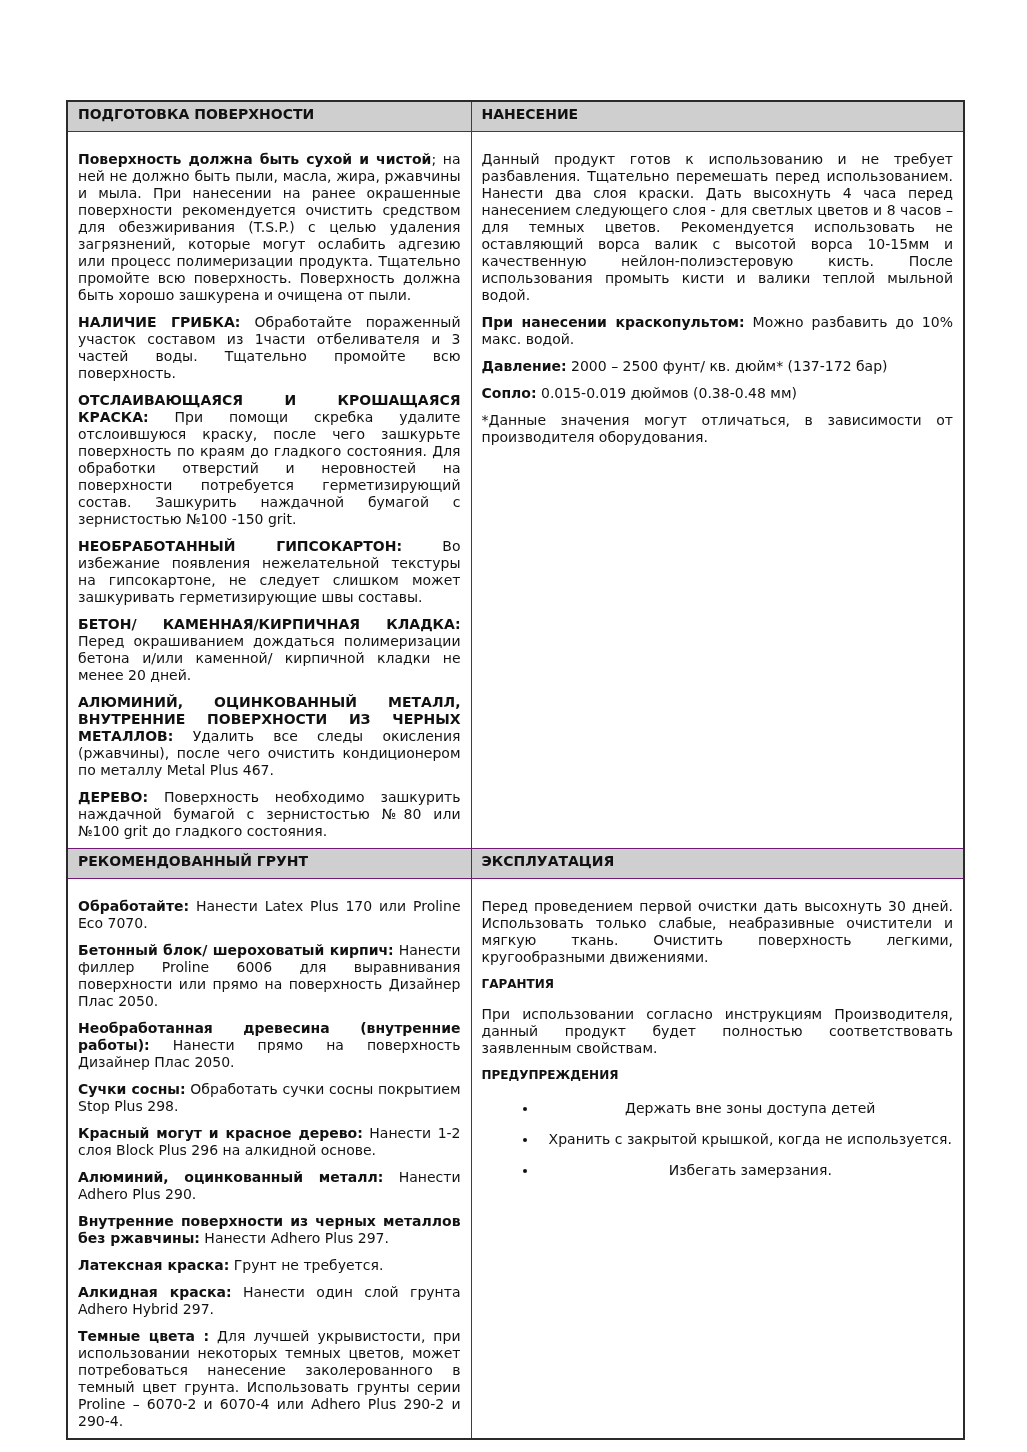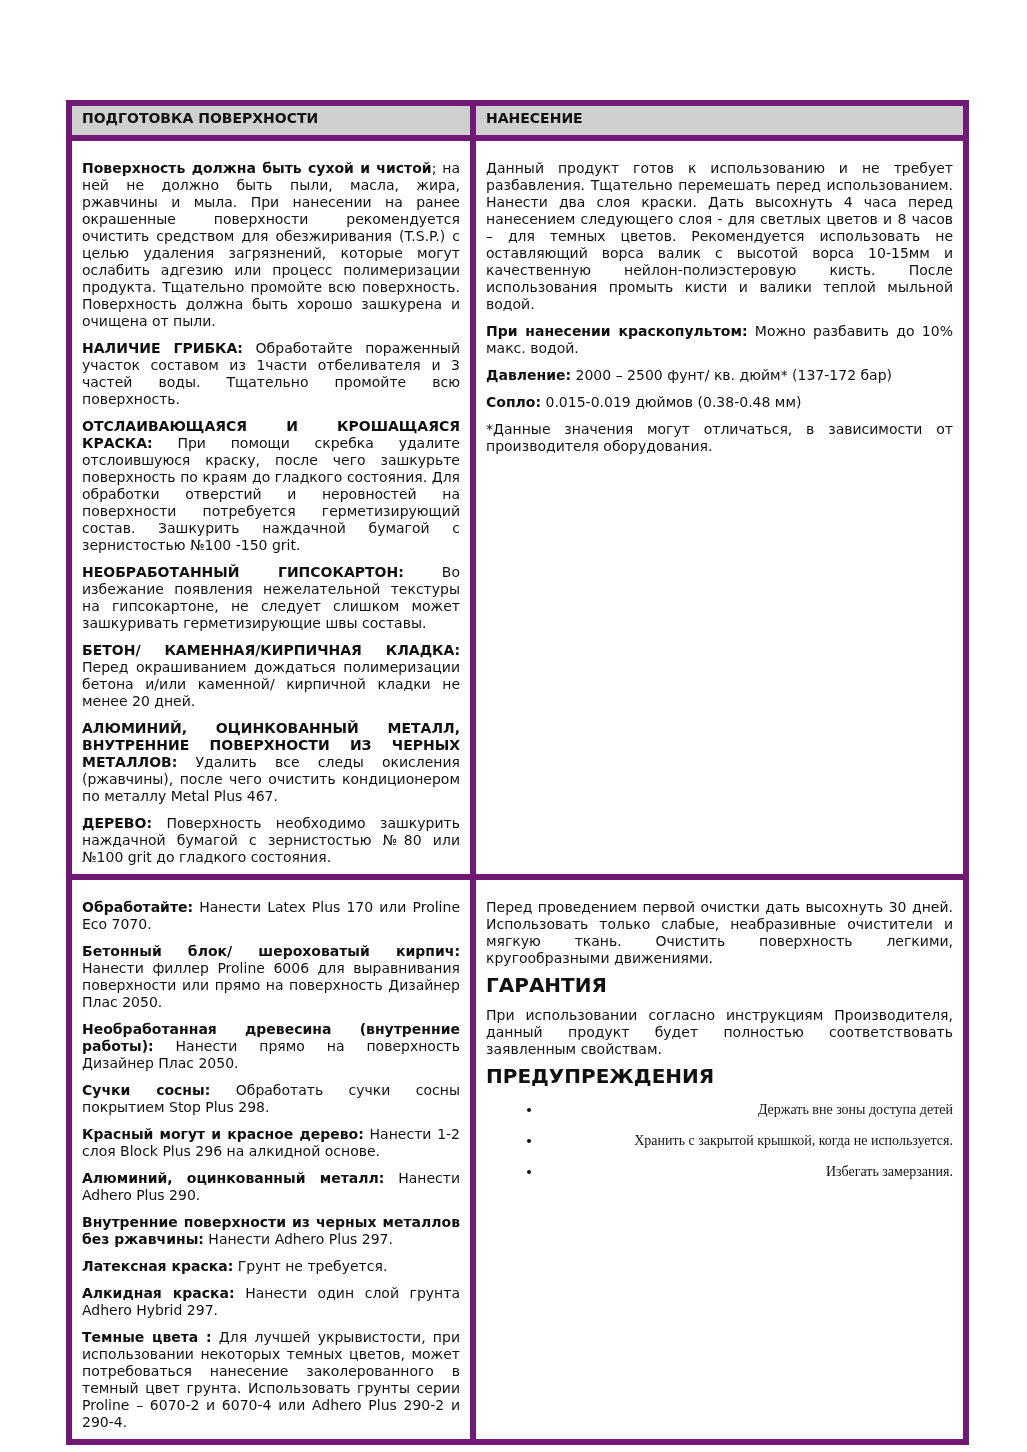--- a/index.html
+++ b/index.html
@@ -20,21 +20,21 @@
     top: 100px;
     width: 897px;
   }
   table.ds {
     border-collapse: collapse;
     table-layout: fixed;
     width: 897px;
     border: 2px solid #2b2b2b;
   }
   table.ds td {
-    border: 6px solid #701a75;
+    border: 1px solid #701a75;
     vertical-align: top;
     padding: 4px 10px 8px 10px;
     font-size: 14px;
     line-height: 17px;
   }
   td.hdr {
     background: #cfcfcf;
     font-weight: bold;
     font-size: 14.5px;
     padding: 6px 10px 5px 10px;
@@ -43,36 +43,35 @@
   tr.row-body-1 td { height: 648px; }
   tr.row-body-2 td { height: 512px; }
   .cell p {
     margin: 10px 0 0 0;
     text-align: justify;
   }
   .cell p:first-child { margin-top: 15px; }
   .cell b { font-weight: bold; }
   .subhead {
     font-weight: bold;
-    font-size: 20px;
+    font-size: 12px;
     margin: 44px 0 0 0;
     text-align: left !important;
   }
   .after-subhead { margin-top: 13px !important; }
   ul.warnings {
     margin: 16px 0 0 0;
     padding: 0 0 0 56px;
     list-style: disc;
   }
   ul.warnings li {
     margin: 14px 0 12px 0;
     padding-left: 10px;
-    text-align: right;
+    text-align: center;
     line-height: 17px;
-    font-family: Liberation Serif, serif;
   }
 </style>
 </head>
 <body>
 
 <div class="sheet">
   <table class="ds">
     <colgroup>
       <col style="width:404px">
       <col style="width:493px">
@@ -93,20 +92,24 @@
         <p><b>ДЕРЕВО:</b><span> Поверхность необходимо зашкурить наждачной бумагой с зернистостью №80 или №100 grit до гладкого состояния.</span></p>
       </td>
       <td class="cell">
         <p><b></b><span>Данный продукт готов к использованию и не требует разбавления. Тщательно перемешать перед использованием. Нанести два слоя краски. Дать высохнуть 4 часа перед нанесением следующего слоя - для светлых цветов и 8 часов – для темных цветов. Рекомендуется использовать не оставляющий ворса валик с высотой ворса 10-15мм и качественную нейлон-полиэстеровую кисть. После использования промыть кисти и валики теплой мыльной водой.</span></p>
         <p><b>При нанесении краскопультом:</b><span> Можно разбавить до 10% макс. водой.</span></p>
         <p><b>Давление:</b><span> 2000 – 2500 фунт/ кв. дюйм* (137-172 бар)</span></p>
         <p><b>Сопло:</b><span> 0.015-0.019 дюймов (0.38-0.48 мм)</span></p>
         <p><b></b><span>*Данные значения могут отличаться, в зависимости от производителя оборудования.</span></p>
       </td>
     </tr>
+    <tr>
+      <td class="hdr">РЕКОМЕНДОВАННЫЙ ГРУНТ</td>
+      <td class="hdr">ЭКСПЛУАТАЦИЯ</td>
+    </tr>
     <tr class="row-body-2">
       <td class="cell">
         <p><b>Обработайте:</b><span> Нанести Latex Plus 170 или Proline Eco 7070.</span></p>
         <p><b>Бетонный блок/ шероховатый кирпич:</b><span> Нанести филлер Proline 6006 для выравнивания поверхности или прямо на поверхность Дизайнер Плас 2050.</span></p>
         <p><b>Необработанная древесина (внутренние работы):</b><span> Нанести прямо на поверхность Дизайнер Плас 2050.</span></p>
         <p><b>Сучки сосны:</b><span> Обработать сучки сосны покрытием Stop Plus 298.</span></p>
         <p><b>Красный могут и красное дерево:</b><span> Нанести 1-2 слоя Block Plus 296 на алкидной основе.</span></p>
         <p><b>Алюминий, оцинкованный металл:</b><span> Нанести Adhero Plus 290.</span></p>
         <p><b>Внутренние поверхности из черных металлов без ржавчины:</b><span> Нанести Adhero Plus 297.</span></p>
         <p><b>Латексная краска:</b><span> Грунт не требуется.</span></p>

